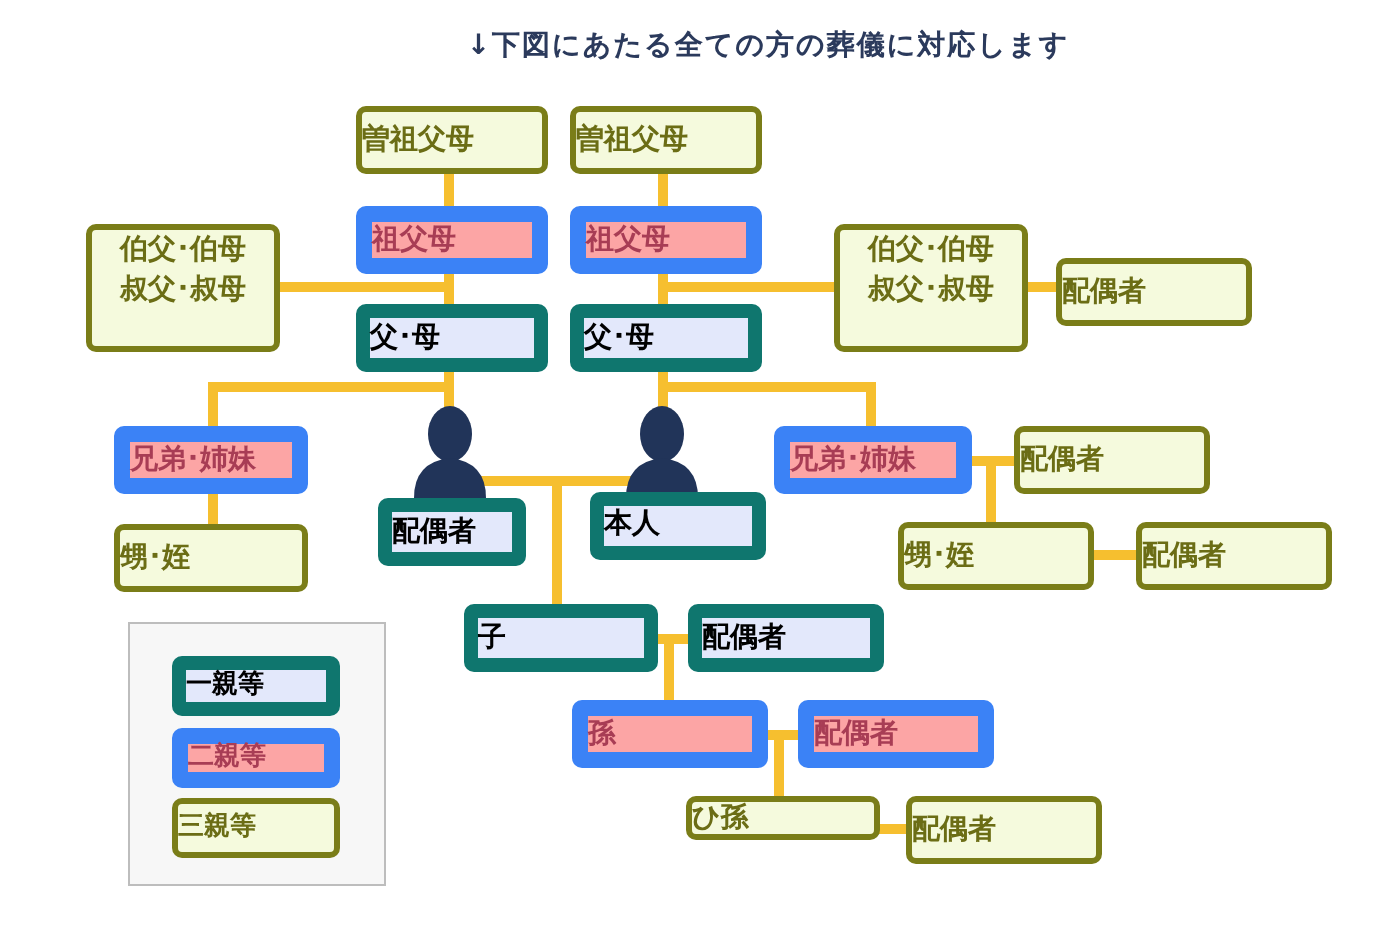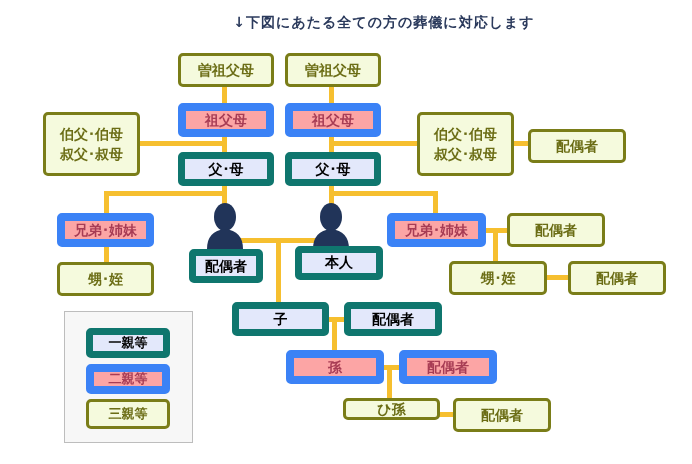--- a/index.html
+++ b/index.html
@@ -2,21 +2,21 @@
 <html><head>
 <meta charset="utf-8">
 <style>
   html, body { margin:0; padding:0; background:#ffffff; }
   body { width:692px; height:464px; position:relative; overflow:hidden;
          font-family:"DejaVu Sans", sans-serif; }
   .title { position:absolute; left:0; top:14px; width:692px; text-align:center;
            font-size:14px; font-weight:bold; color:#2b3a5c; letter-spacing:1px;margin-left:38px; }
   .line { position:absolute; background:#f6bf2f; }
   .box { position:absolute; box-sizing:border-box; border-radius:5px;
-         display:flex; align-items:center; justify-content:center;
+         display:flex; align-items:center; 
          font-size:14px; font-weight:bold; text-align:center; line-height:20px; }
   .g1 { background:#e3e8fb; border:7px solid #0f766e; color:#000000; }
   .g2 { background:#fca5a5; border:8px solid #3b82f6; color:#a83d55; }
   .g3 { background:#f5fadd; border:3px solid #7a7d18; color:#6b6d15; }
   .person { position:absolute; width:40px; height:46px; }
   .legend { position:absolute; left:64px; top:311px; width:129px; height:132px;
             box-sizing:border-box; background:#f7f7f7; border:1px solid #bdbdbd; }
   .legend .box { position:absolute; font-size:13px; }
 </style>
 </head>

